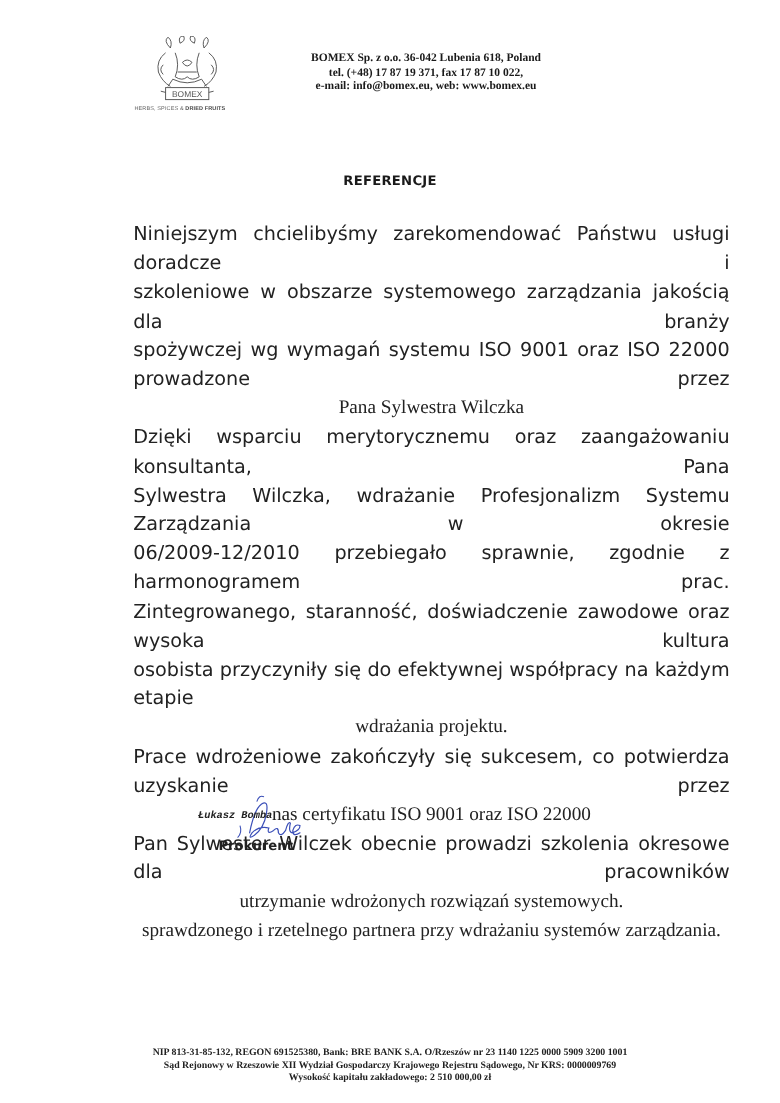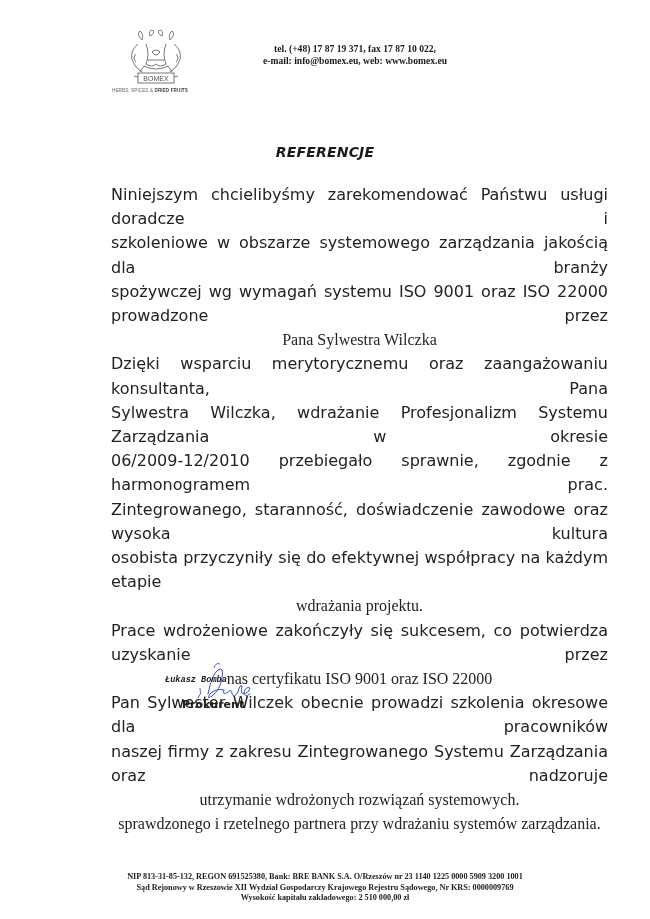--- a/index.html
+++ b/index.html
@@ -2,21 +2,21 @@
 <html><head>
   <meta charset="utf-8">
   <style>
     html, body { margin: 0; padding: 0; background: #ffffff; }
     body { width: 650px; height: 919px; position: relative; overflow: hidden; color: #1a1a1a; }
     .logo { position: absolute; left: 112px; top: 30px; width: 90px; height: 66px; }
     .logo svg { display: block; }
     .logo-tag { position: absolute; left: 0; top: 58px; width: 95px; font-family: "Liberation Sans", sans-serif; font-size: 4.6px; color: #666; letter-spacing: 0.1px; white-space: nowrap; }
     .logo-tag b { font-weight: bold; color: #444; }
     .company { position: absolute; left: 220px; top: 43px; width: 270px; text-align: center; font-family: "Liberation Serif", serif; font-size: 9.6px; line-height: 11.5px; font-weight: bold; }
-    .title { position: absolute; left: 0; width: 650px; top: 144px; text-align: center; font-family: "DejaVu Sans", sans-serif; font-weight: bold; font-size: 14px; letter-spacing: 0.2px; font-style: italic; }
+    .title { position: absolute; left: 0; width: 650px; top: 144px; text-align: center; font-family: "DejaVu Sans", sans-serif; font-weight: bold; font-size: 11px; letter-spacing: 0.2px; }
     .body { position: absolute; left: 111px; top: 183px; width: 497px; font-family: "DejaVu Sans", sans-serif; font-size: 16px; line-height: 24.2px; color: #222; }
     .body p { margin: 0; }
     .just { text-align: justify; text-align-last: justify; }
     .left { text-align: center; font-family: Liberation Serif, serif; }
     .signature { position: absolute; left: 160px; top: 660px; width: 140px; height: 60px; }
     .sig-name { position: absolute; left: 5px; top: 15px; font-family: Liberation Mono, monospace; font-weight: bold; font-style: italic; font-size: 8.6px; color: #222; }
     .sig-role { position: absolute; left: 22px; top: 38px; font-family: "DejaVu Sans", sans-serif; font-weight: bold; font-size: 11px; color: #222; }
     .sig-scribble { position: absolute; left: 0; top: 0; }
     .footer { position: absolute; left: 0; width: 650px; top: 860px; text-align: center; font-family: "Liberation Serif", serif; font-size: 8.2px; line-height: 10.6px; font-weight: bold; color: #222; margin-top: 12px; }
   </style>
@@ -44,41 +44,41 @@
     <path d="M22 46 l4 1 M66 46 l-4 1" stroke="#555" stroke-width="0.8"></path>
     <text x="44" y="51" text-anchor="middle" font-family="Liberation Sans, sans-serif" font-size="7" fill="#555">BOMEX</text>
   </svg>
   <div class="logo-tag">
     <span>HERBS, SPICES &amp;</span>
     <b>DRIED FRUITS</b>
   </div>
 </div>
 
 <div class="company">
+  <div>BOMEX Sp. z o.o.  36-042 Lubenia 618, Poland</div>
   <div>tel. (+48)  17 87 19 371, fax 17 87 10 022,</div>
   <div>e-mail: info@bomex.eu, web: www.bomex.eu</div>
 </div>
 
 <div class="title">REFERENCJE</div>
 
 <div class="body" id="letter-body">
     <p class="just">Niniejszym chcielibyśmy zarekomendować Państwu usługi doradcze i</p>
     <p class="just">szkoleniowe w obszarze systemowego zarządzania jakością dla branży</p>
     <p class="just">spożywczej wg wymagań systemu ISO 9001 oraz ISO 22000 prowadzone przez</p>
     <p class="left">Pana Sylwestra Wilczka</p>
     <p class="just">Dzięki wsparciu merytorycznemu oraz zaangażowaniu konsultanta, Pana</p>
     <p class="just">Sylwestra Wilczka, wdrażanie Profesjonalizm Systemu Zarządzania w okresie</p>
     <p class="just">06/2009-12/2010 przebiegało sprawnie, zgodnie z harmonogramem prac.</p>
     <p class="just">Zintegrowanego, staranność, doświadczenie zawodowe oraz wysoka kultura</p>
     <p class="just">osobista przyczyniły się do efektywnej współpracy na każdym etapie</p>
     <p class="left">wdrażania projektu.</p>
     <p class="just">Prace wdrożeniowe zakończyły się sukcesem, co potwierdza uzyskanie przez</p>
     <p class="left">nas certyfikatu ISO 9001 oraz ISO 22000</p>
     <p class="just">Pan Sylwester Wilczek obecnie prowadzi szkolenia okresowe dla pracowników</p>
-    <p class="just">naszej firmy z zakresu Zintegrowanego Systemu Zarządzania oraz nadzoruje</p>
     <p class="left">utrzymanie wdrożonych rozwiązań systemowych.</p>
     <p class="left">sprawdzonego i rzetelnego partnera przy wdrażaniu systemów zarządzania.</p>
   </div>
 
 <div class="signature">
   <svg class="sig-scribble" width="140" height="60" viewBox="0 0 140 60">
     <path d="M48 34 q4 -20 10 -24 q6 -4 4 8 q-2 12 -10 18 q-6 4 -2 -2 q6 -6 14 -4 q-2 6 4 2 q4 -4 4 2 q2 4 6 -2 q2 -8 4 -6 q-2 8 2 8 q6 -2 6 -6 q-4 -2 -6 4 q0 6 6 2" fill="none" stroke="#3b4fb8" stroke-width="1" stroke-linecap="round"></path>
     <path d="M54 8 q2 -6 6 -4" fill="none" stroke="#3b4fb8" stroke-width="0.9"></path>
     <path d="M40 28 q2 6 -2 10" fill="none" stroke="#3b4fb8" stroke-width="0.9"></path>
   </svg>

